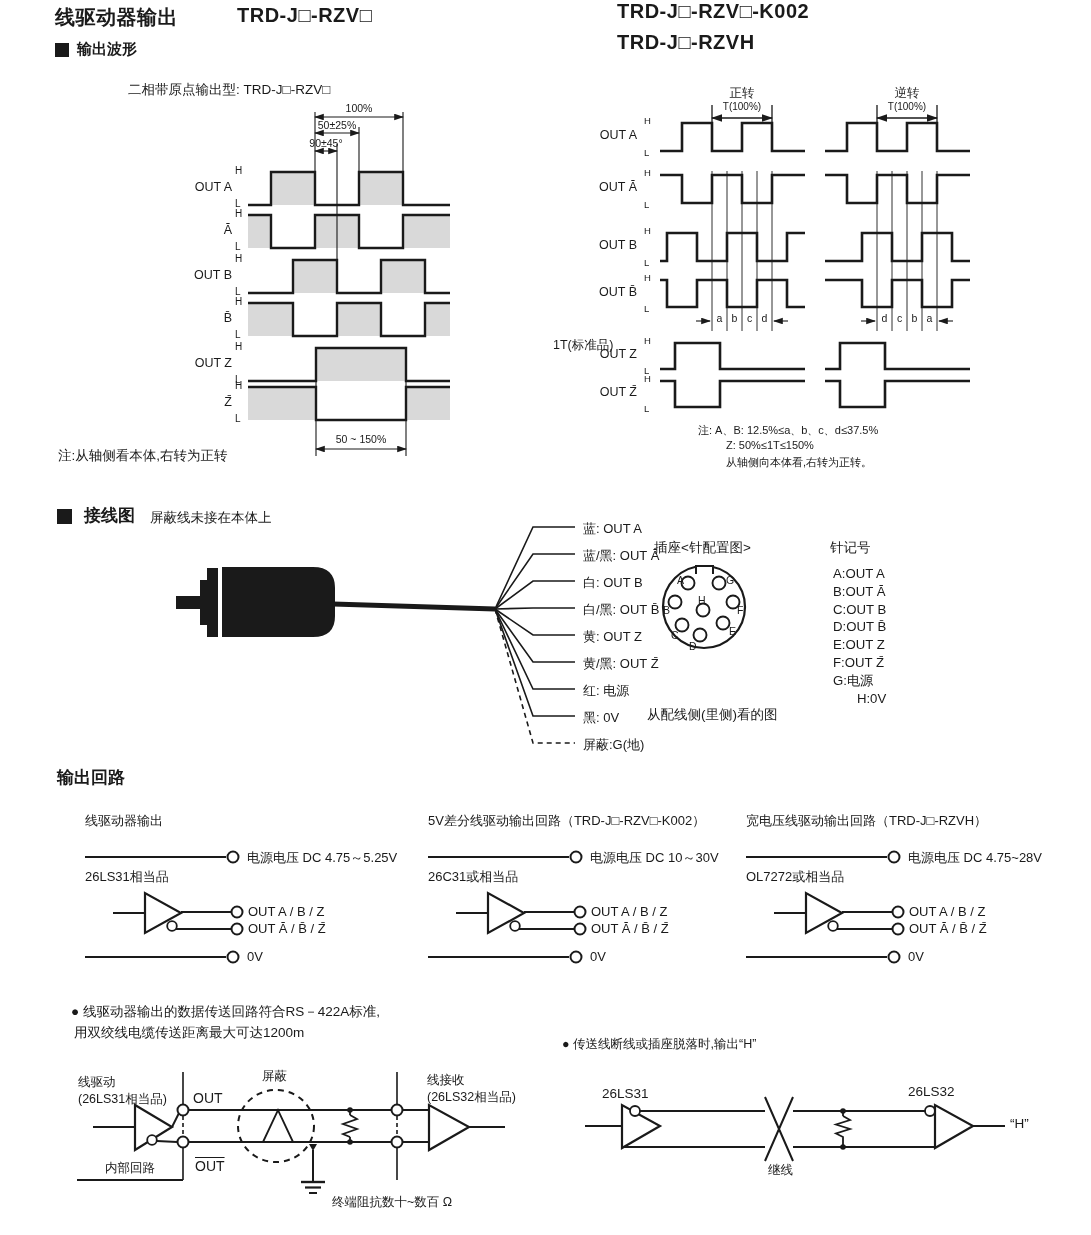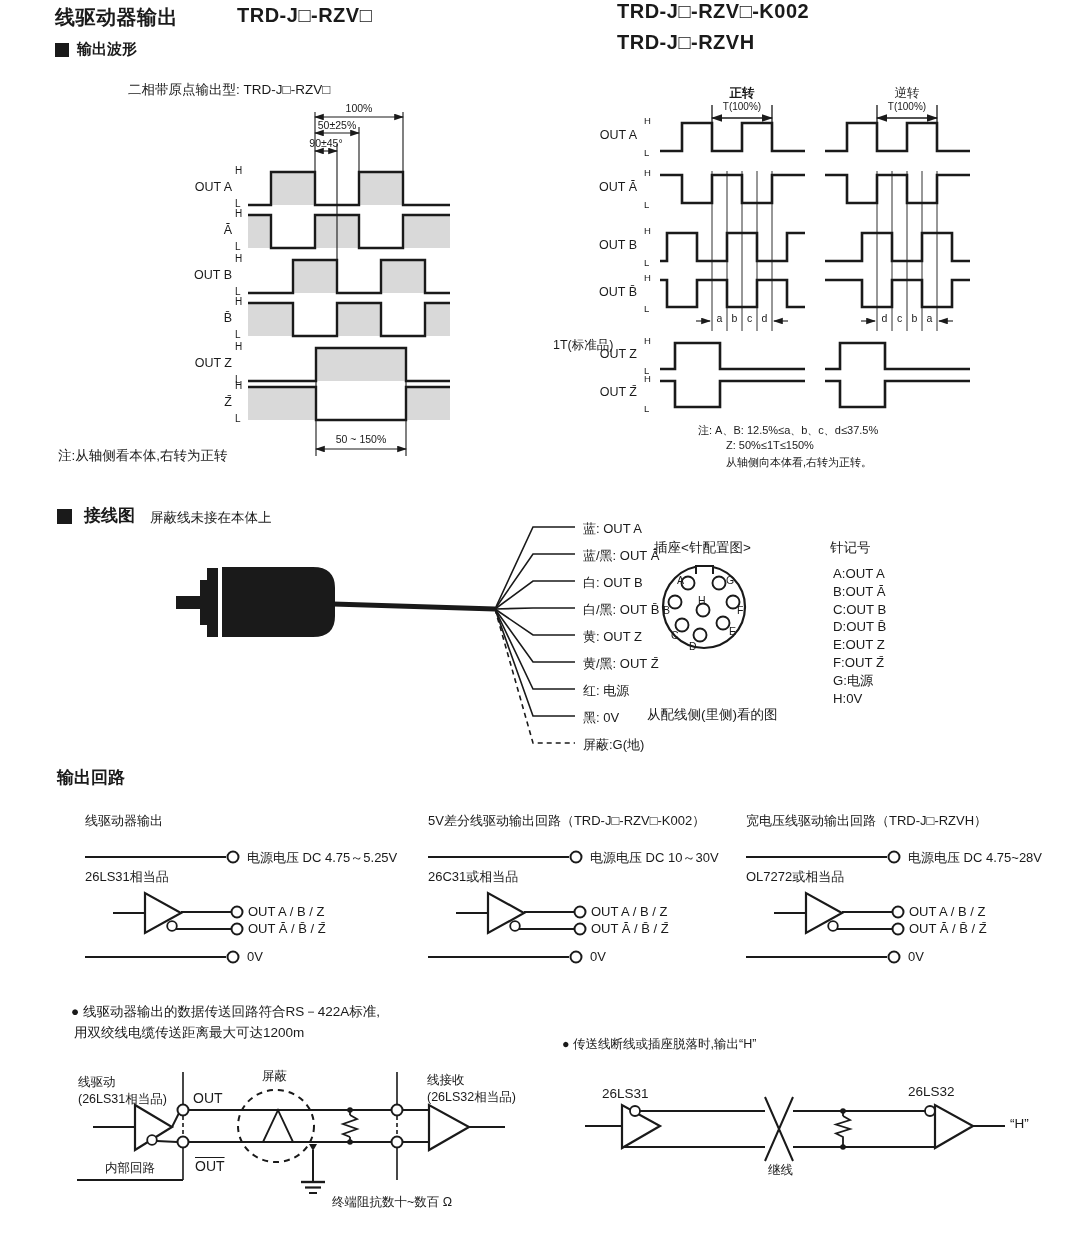--- a/index.html
+++ b/index.html
@@ -151,21 +151,21 @@
         <path d="M75,284 H90 V258 H135 V284 H220"></path>
         <path d="M75,296 H90 V322 H135 V296 H220"></path>
         <path d="M240,66 H262 V38 H292 V66 H322 V38 H352 V66 H385"></path>
         <path d="M240,90 H262 V118 H292 V90 H322 V118 H352 V90 H385"></path>
         <path d="M240,176 H277 V148 H307 V176 H337 V148 H367 V176 H385"></path>
         <path d="M240,195 H277 V222 H307 V195 H337 V222 H367 V195 H385"></path>
         <path d="M240,284 H255 V258 H300 V284 H385"></path>
         <path d="M240,296 H255 V322 H300 V296 H385"></path>
       </g>
     </svg>
-    <span class="dimlab" style="left:117px;width:80px;top:0px;font-size:12.5px;font-weight:bold;">正转</span>
+    <span class="dimlab" style="left:117px;width:80px;top:0px;font-size:12.5px;">正转</span>
     <span class="dimlab" style="left:282px;width:80px;top:0px;font-size:12.5px;">逆转</span>
     <span class="dimlab" style="left:127px;width:60px;top:16px;font-size:10px;">T(100%)</span>
     <span class="dimlab" style="left:292px;width:60px;top:16px;font-size:10px;">T(100%)</span>
     <span class="dlab t11" style="left:-32px;top:252px;">1T(标准品)</span>
     <div id="rwf-labels">
         <span class="dlab sigr" style="left: 0px; top: 43px;">OUT A</span>
         <span class="dlab hlr" style="left: 59px; top: 30px;">H</span>
         <span class="dlab hlr" style="left: 59px; top: 62px;">L</span>
         <span class="dlab sigr" style="left: 0px; top: 95px;">OUT Ā</span>
         <span class="dlab hlr" style="left: 59px; top: 82px;">H</span>
@@ -265,21 +265,21 @@
   </div>
   <span class="abs t13" style="left:647px;top:706px;">从配线侧(里侧)看的图</span>
   <div id="pinlist">
       <span class="pinrow">A:OUT A</span>
       <span class="pinrow">B:OUT Ā</span>
       <span class="pinrow">C:OUT B</span>
       <span class="pinrow">D:OUT B̄</span>
       <span class="pinrow">E:OUT Z</span>
       <span class="pinrow">F:OUT Z̄</span>
       <span class="pinrow">G:电源</span>
-      <span class="pinrow" style="">H:0V</span>
+      <span class="pinrow" style=" text-align: right;">H:0V</span>
     </div>
 
   <span class="abs" style="left:57px;top:766px;font-size:17px;font-weight:bold;">输出回路</span>
 
   <div class="cblock" style="left:85px;top:812px;width:345px;height:160px;">
     <svg width="345" height="160">
       <g stroke="#1a1a1a" stroke-width="2" fill="none">
         <line x1="0" y1="45" x2="141" y2="45"></line>
           <circle cx="148" cy="45" r="5.5" fill="#fff"></circle>
         <line x1="28" y1="101" x2="60" y2="101"></line>

